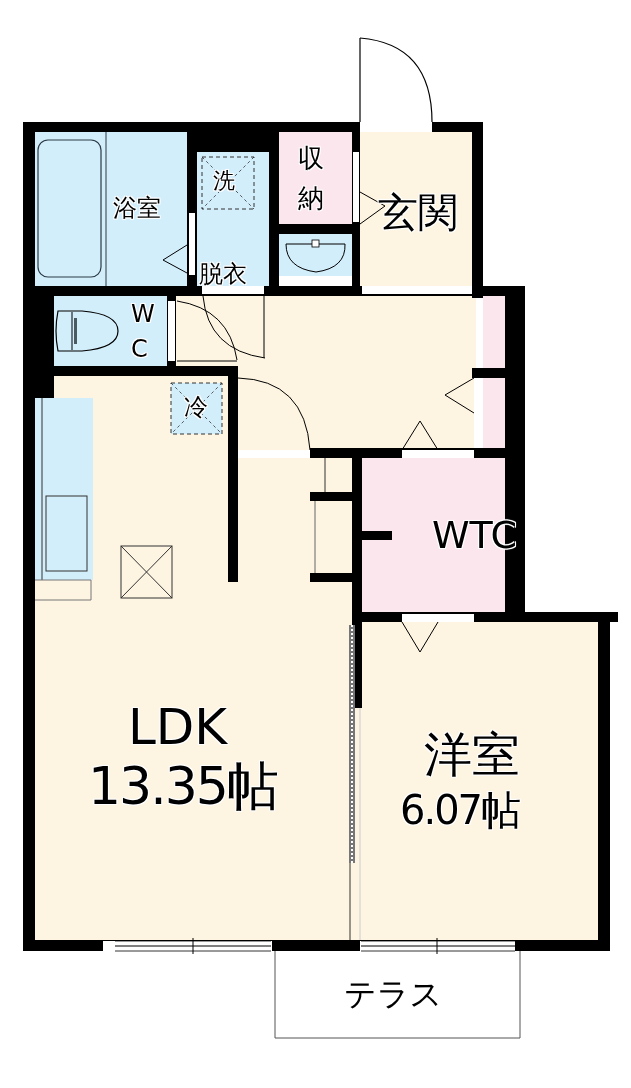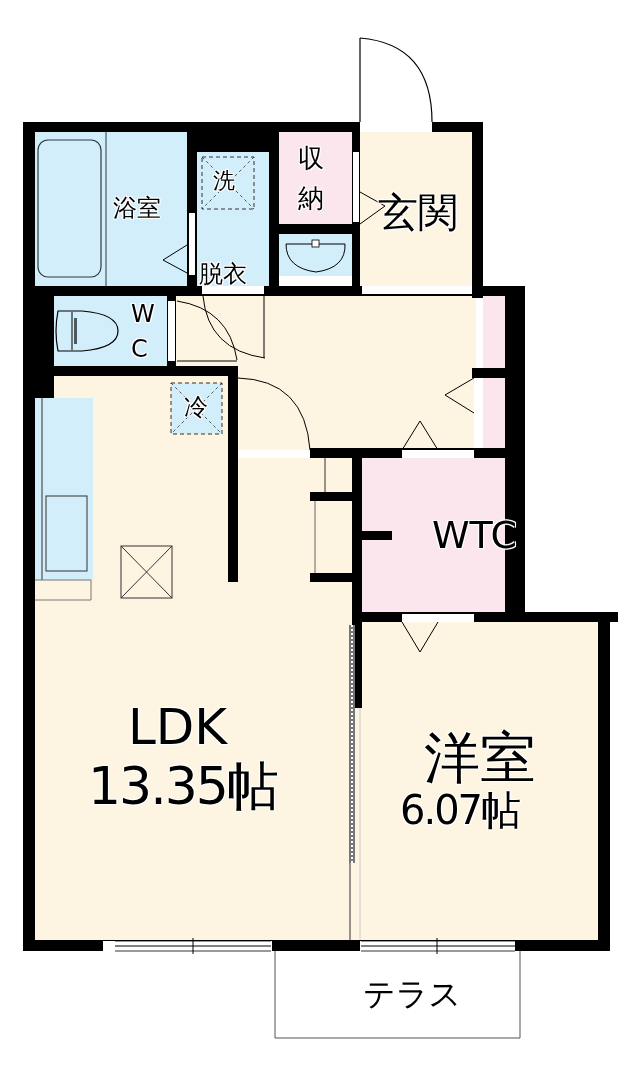--- a/index.html
+++ b/index.html
@@ -155,15 +155,15 @@
 <div class="label" style="left:199px;top:234px;font-size:24px;margin-top:28px;">脱衣</div>
 <div class="label" style="left:298px;top:145px;font-size:26px;">収</div>
 <div class="label" style="left:298px;top:185px;font-size:26px;">納</div>
 <div class="label" style="left:378px;top:192px;font-size:40px;">玄関</div>
 <div class="label" style="left:131px;top:302px;font-size:24px;">W</div>
 <div class="label" style="left:131px;top:337px;font-size:24px;">C</div>
 <div class="label" style="left:184px;top:395px;font-size:24px;">冷</div>
 <div class="label" style="left:400px;top:516px;font-size:38px;margin-left:32px;">WTC</div>
 <div class="label" style="left:128px;top:702px;font-size:50px;">LDK</div>
 <div class="label" style="left:88px;top:760px;font-size:52px;letter-spacing:-2px;">13.35帖</div>
-<div class="label" style="left:424px;top:730px;font-size:56px;">洋室</div>
+<div class="label" style="left:424px;top:730px;font-size:48px;">洋室</div>
 <div class="label" style="left:400px;top:790px;font-size:40px;letter-spacing:-2px;">6.07帖</div>
-<div class="label" style="left:344px;top:978px;font-size:32px;text-shadow:none;margin-left:19px;">テラス</div>
+<div class="label" style="left:344px;top:978px;font-size:32px;text-shadow:none;">テラス</div>
 
 </body></html>

